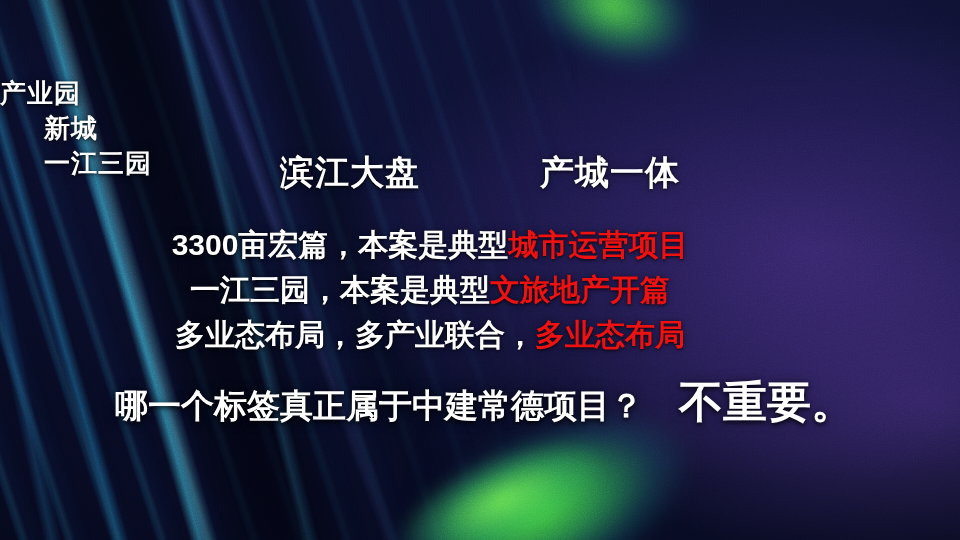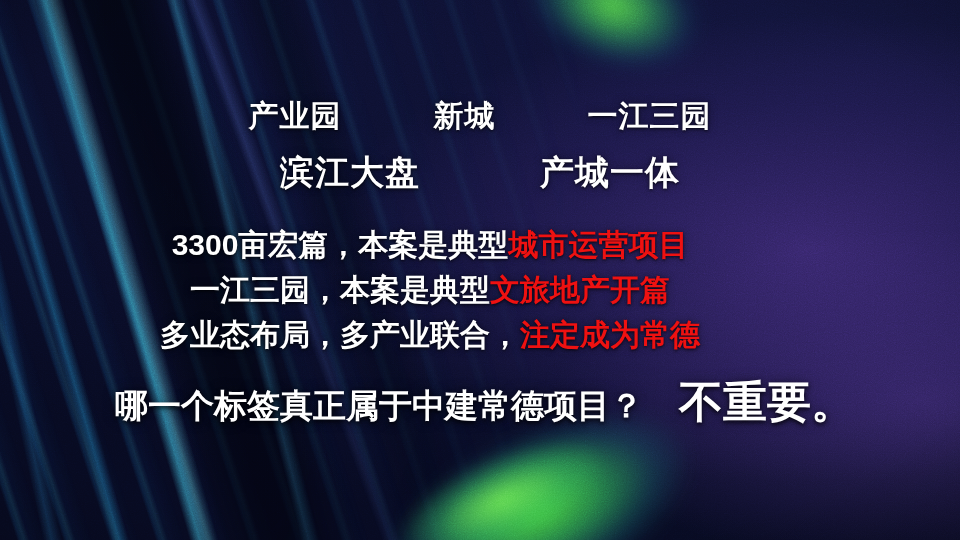--- a/index.html
+++ b/index.html
@@ -145,25 +145,25 @@
     position: absolute;
     left: 0;
     width: 960px;
     display: flex;
     justify-content: center;
     color: #ffffff;
     font-weight: 700;
     white-space: nowrap;
     text-shadow: 0 1px 3px rgba(0,0,0,0.75), 0 0 10px rgba(0,0,0,0.45);
   }
-  #tag-row-1 { top: 96px; font-size: 30px; letter-spacing: 1px; }
+  #tag-row-1 { top: 76px; font-size: 26px; letter-spacing: 1px; flex-direction: column; }
   #tag-row-2 { top: 150px; font-size: 34px; letter-spacing: 1px; }
 
   .tag-row .tag { display: inline-block; }
-  #tag-row-1 .tag + .tag { margin-left: 92px; }
+  #tag-row-1 .tag + .tag { margin-left: 44px; }
   #tag-row-2 .tag + .tag { margin-left: 120px; }
 
   .body-block {
     position: absolute;
     left: 0;
     top: 222px;
     width: 860px;
     text-align: center;
   }
   .body-line {
@@ -226,21 +226,21 @@
     </div>
 
     <div class="body-block">
       <div class="body-line" id="body-line-1">
         <span class="w">3300亩宏篇，本案是典型</span><span class="r">城市运营项目</span>
       </div>
       <div class="body-line" id="body-line-2">
         <span class="w">一江三园，本案是典型</span><span class="r">文旅地产开篇</span>
       </div>
       <div class="body-line" id="body-line-3">
-        <span class="w">多业态布局，多产业联合，</span><span class="r">注定成为常德</span>
+        <span class="w">多业态布局，多产业联合，</span><span class="r">多业态布局</span>
       </div>
     </div>
 
     <div class="kicker">
       <span class="k-q">哪一个标签真正属于中建常德项目？</span><span class="k-a">不重要。</span>
     </div>
 
   </div>
 </div>
 

